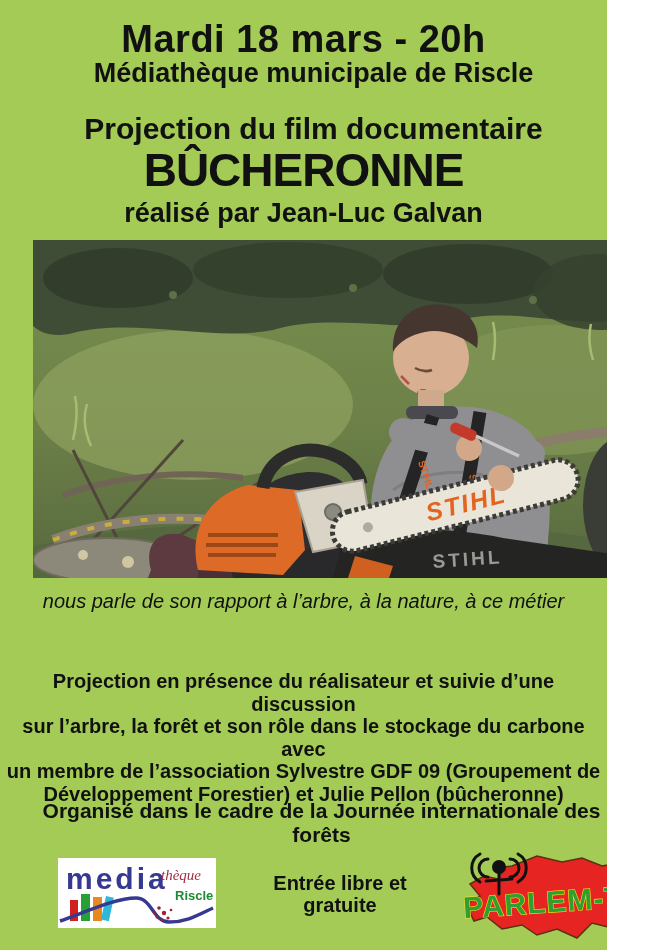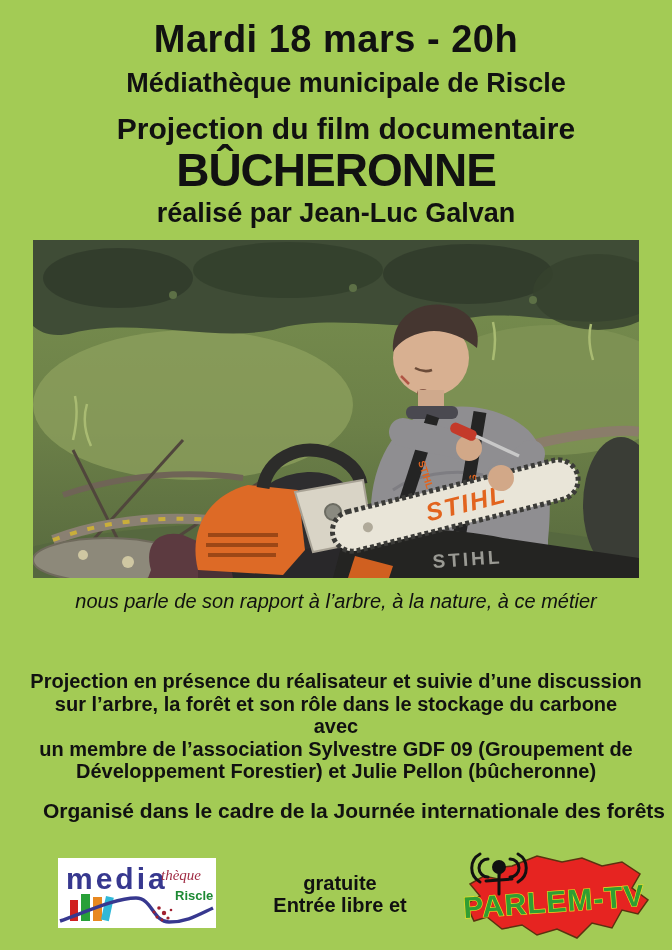--- a/index.html
+++ b/index.html
@@ -1,23 +1,23 @@
 <!DOCTYPE html>
 <html><head>
 <meta charset="utf-8">
 <style>
   html,body { margin:0; padding:0; }
   .poster {
-    position:relative; width:672px; height:950px;
+    position:relative; width:607px; height:950px;
     background:#a3cb55; overflow:hidden;
     font-family:"Liberation Sans", sans-serif; color:#111;
   }
   .abs { position:absolute; left:0; right:0; text-align:center; }
   .date-line   { top:18px;  font-size:38px; font-weight:bold; letter-spacing:.5px; }
-  .venue-line  { top:68px;  font-size:27px; font-weight:bold;padding-left:20px; }
+  .venue-line  { top:58px;  font-size:27px; font-weight:bold;padding-left:20px; }
   .event-type  { top:112px; font-size:30px; font-weight:bold;margin-left:20px; }
   .film-title  { top:143px; font-size:46px; font-weight:bold; letter-spacing:-1px; }
   .director-line { top:198px; font-size:27px; font-weight:bold; }
   .photo-frame { position:absolute; left:33px; top:240px; width:606px; height:338px; }
   .photo-frame svg { display:block; }
   .synopsis { top:590px; font-size:20px; font-style:italic; line-height:23px; }
   .details  { top:670px; font-size:20px; font-weight:bold; line-height:22.5px; }
   .context-line { top:799px; font-size:21px; font-weight:bold;padding-left:36px; }
   .mediatheque-logo {
     position:absolute; left:58px; top:858px; width:158px; height:70px;
@@ -163,22 +163,22 @@
         <circle cx="106" cy="55" r="2.2"></circle>
           <circle cx="99" cy="59" r="1.5"></circle>
         <circle cx="110" cy="60" r="1.6"></circle>
           <circle cx="104" cy="62" r="1.4"></circle>
         <circle cx="113" cy="52" r="1.3"></circle>
       </g>
     </svg>
   </div>
 
   <div class="admission">
+    <div>Entrée libre et</div>
     <div>gratuite</div>
-    <div>Entrée libre et</div>
   </div>
 
   <div class="parlem-logo">
     <svg width="204" height="98" viewBox="0 0 204 98">
       <path d="M60,18 L85,8 L110,14 L130,10 L150,18 L170,14 L188,26 L180,40 L196,52 L186,66 L170,62 L160,80 L140,75 L125,90 L105,81 L85,87 L70,77 L50,81 L35,69 L22,73 L14,56 L28,48 L18,36 L32,28 L46,31 L52,19 Z" fill="#e62421" stroke="#5a3210" stroke-width="1.5"></path>
       <g stroke="#111" fill="none" stroke-width="3" stroke-linecap="round">
         <path d="M28,6 A16,16 0 0 0 28,34"></path>
         <path d="M36,11 A9,9 0 0 0 36,29"></path>
         <path d="M66,6 A16,16 0 0 1 66,34"></path>
         <path d="M58,11 A9,9 0 0 1 58,29"></path>

